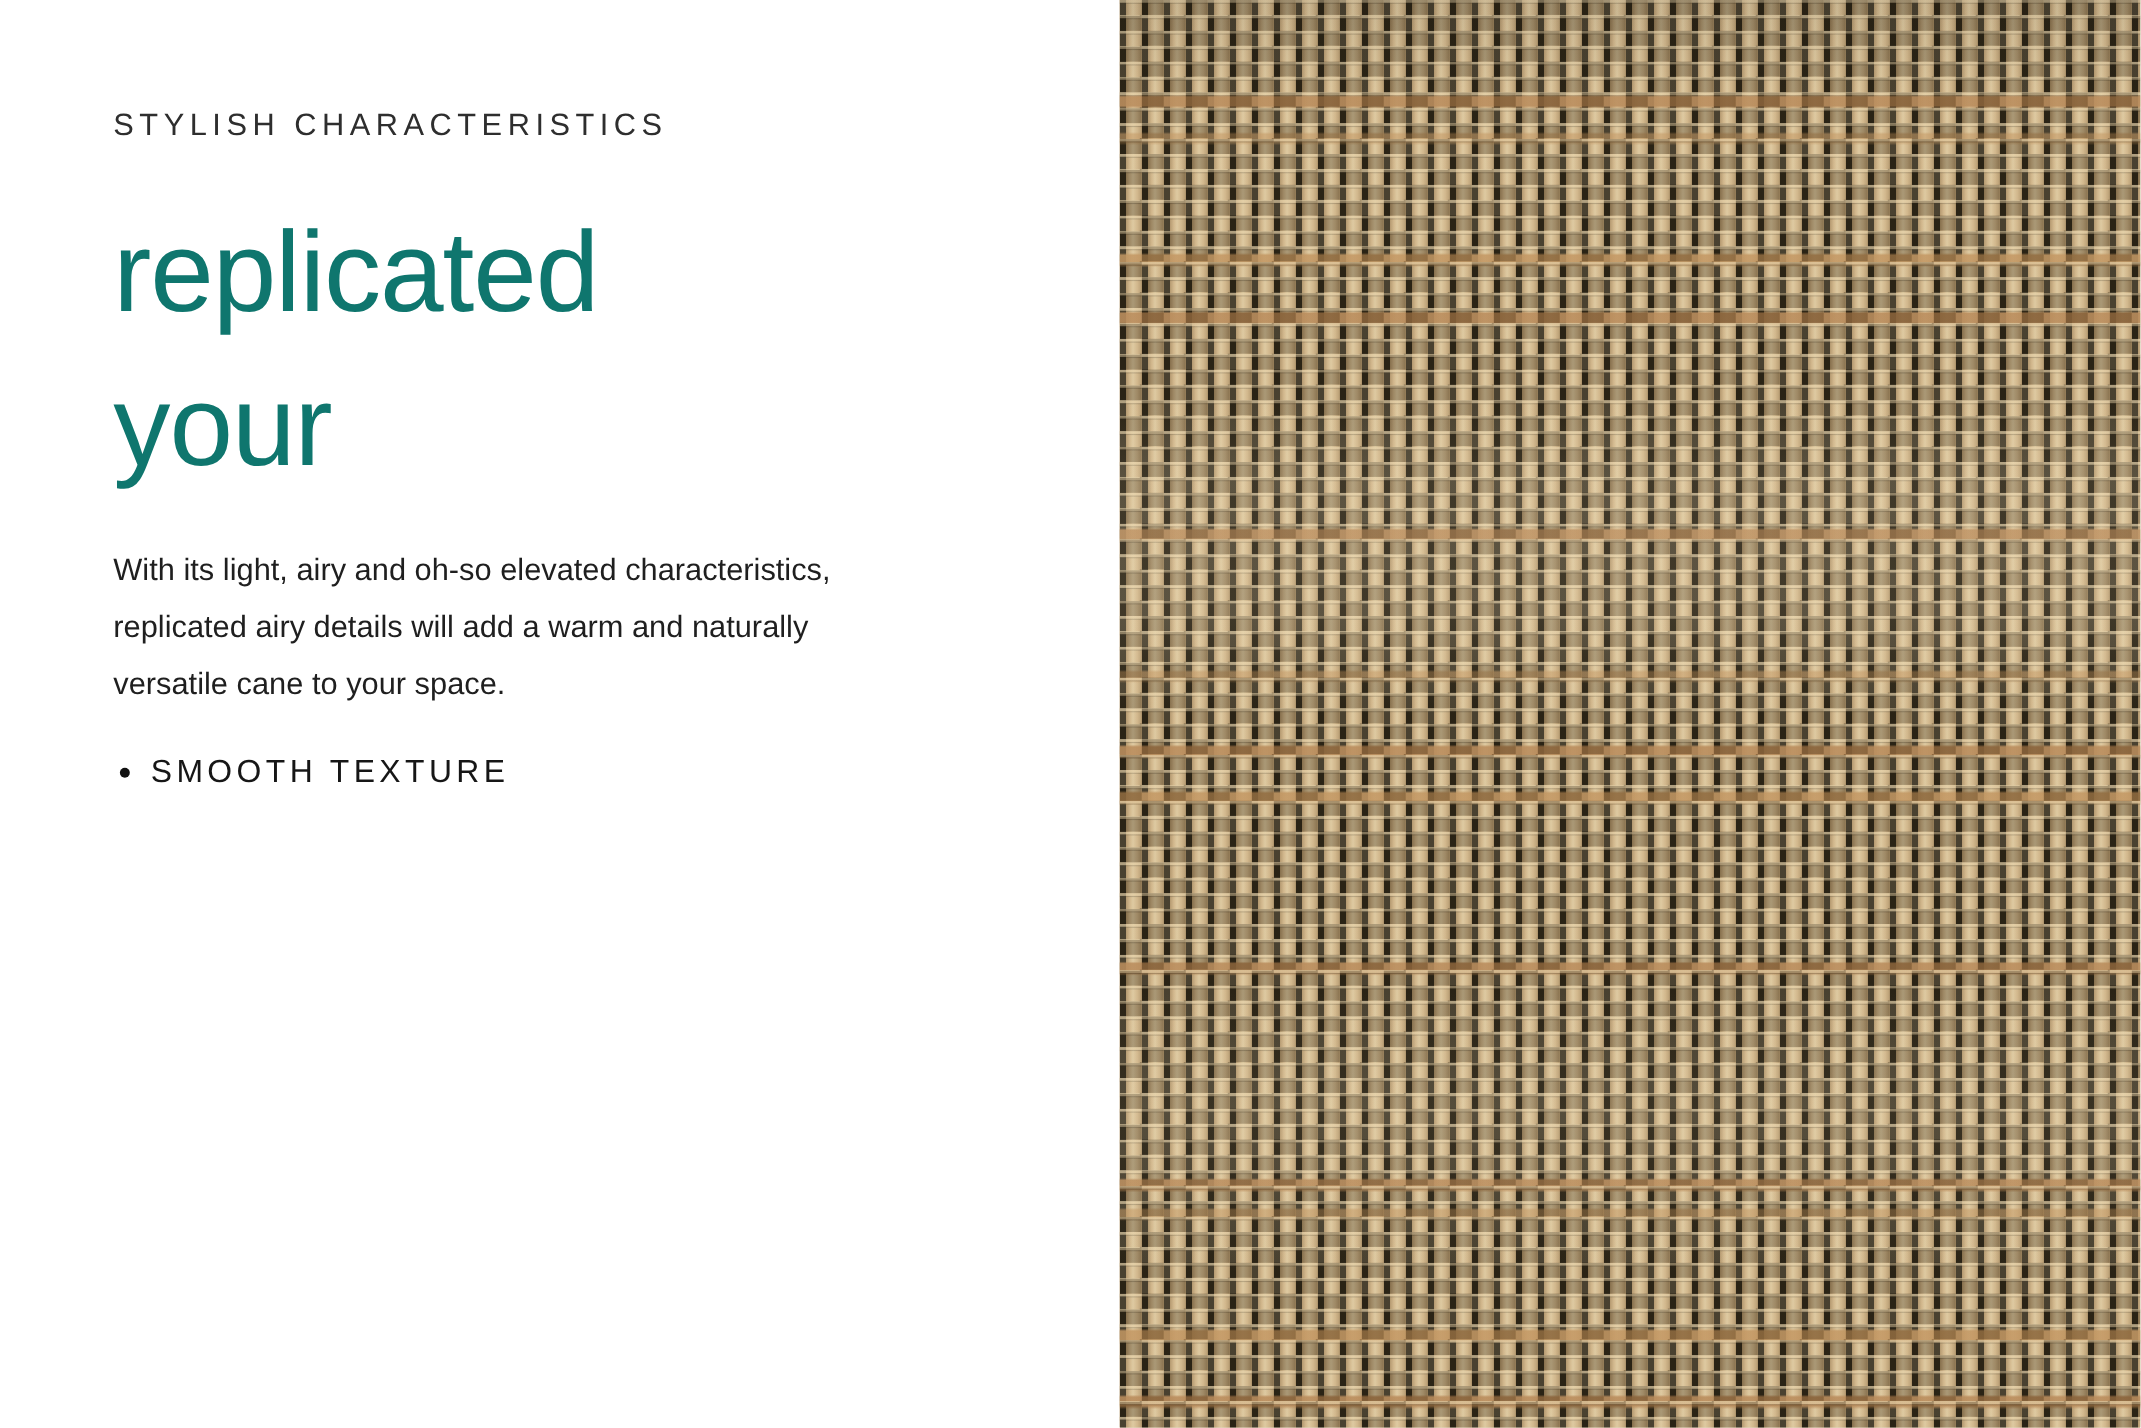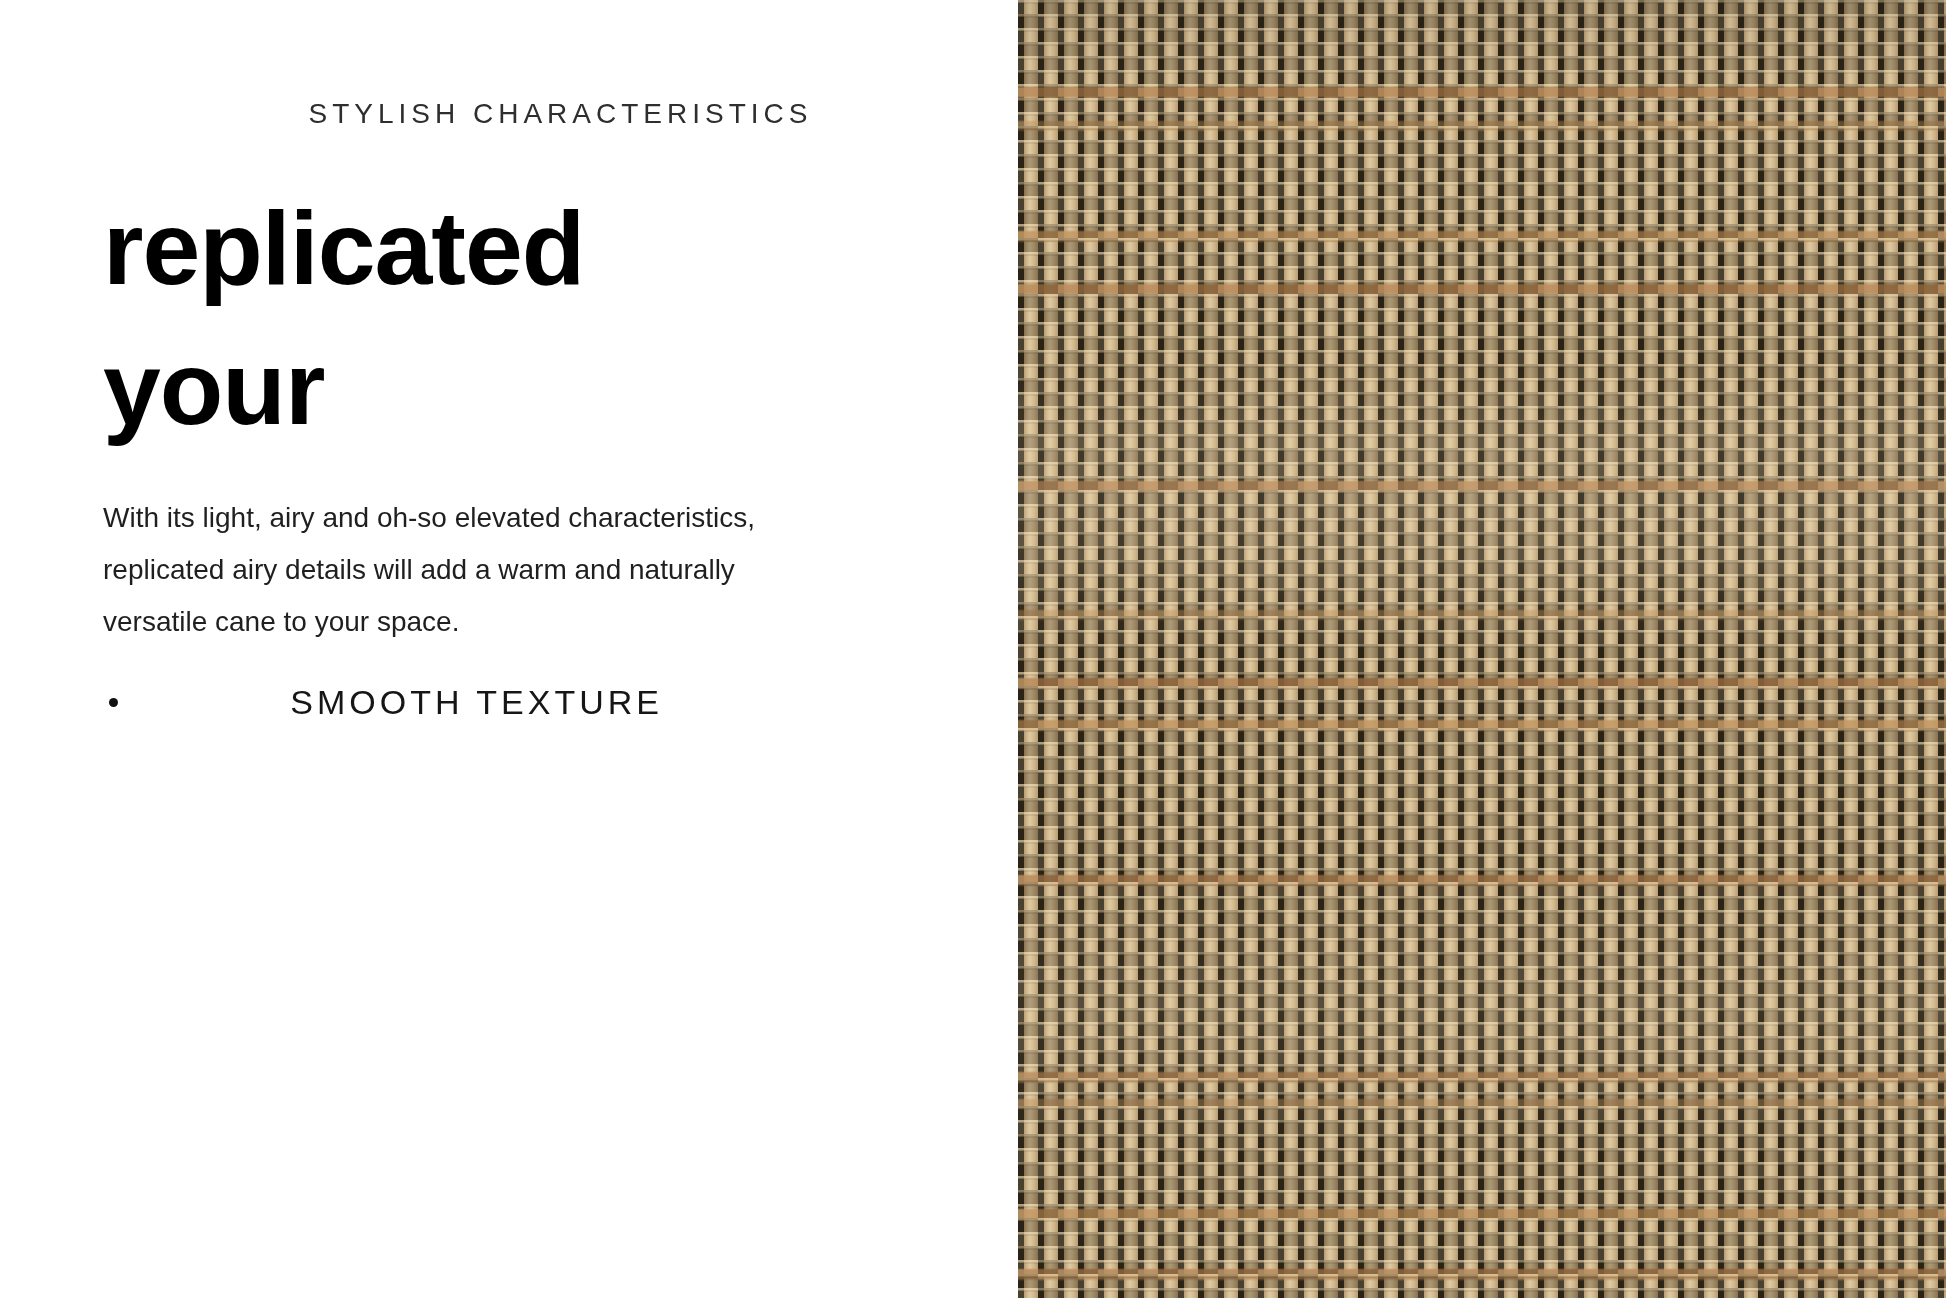--- a/index.html
+++ b/index.html
@@ -24,30 +24,29 @@
     background: #ffffff;
   }
 
   .eyebrow {
     font-size: 28px;
     line-height: 36px;
     letter-spacing: 5px;
     font-weight: 400;
     color: #2e2e2e;
     white-space: nowrap;
-    text-align: center;
   }
 
   .title {
     margin-top: 46px;
     font-size: 104px;
     line-height: 140px;
-    font-weight: 700;
+    font-weight: 400;
     letter-spacing: -1px;
-    color: #000000;
+    color: #0f766e;
   }
   .title .line { display: block; white-space: nowrap; }
 
   .paragraph {
     margin-top: 34px;
     font-size: 28px;
     line-height: 52px;
     font-weight: 400;
     color: #1f1f1f;
   }
@@ -55,25 +54,24 @@
 
   .bullets {
     margin-top: 34px;
     list-style: none;
   }
   .bullets li {
     position: relative;
     max-width: 560px;
     padding-left: 34px;
     margin-bottom: 24px;
-    font-size: 34px;
+    font-size: 29px;
     line-height: 40px;
     letter-spacing: 4px;
     color: #161616;
-    text-align: right;
   }
   .bullets li::before {
     content: "";
     position: absolute;
     left: 6px;
     top: 16px;
     width: 9px;
     height: 9px;
     border-radius: 50%;
     background: #111111;

